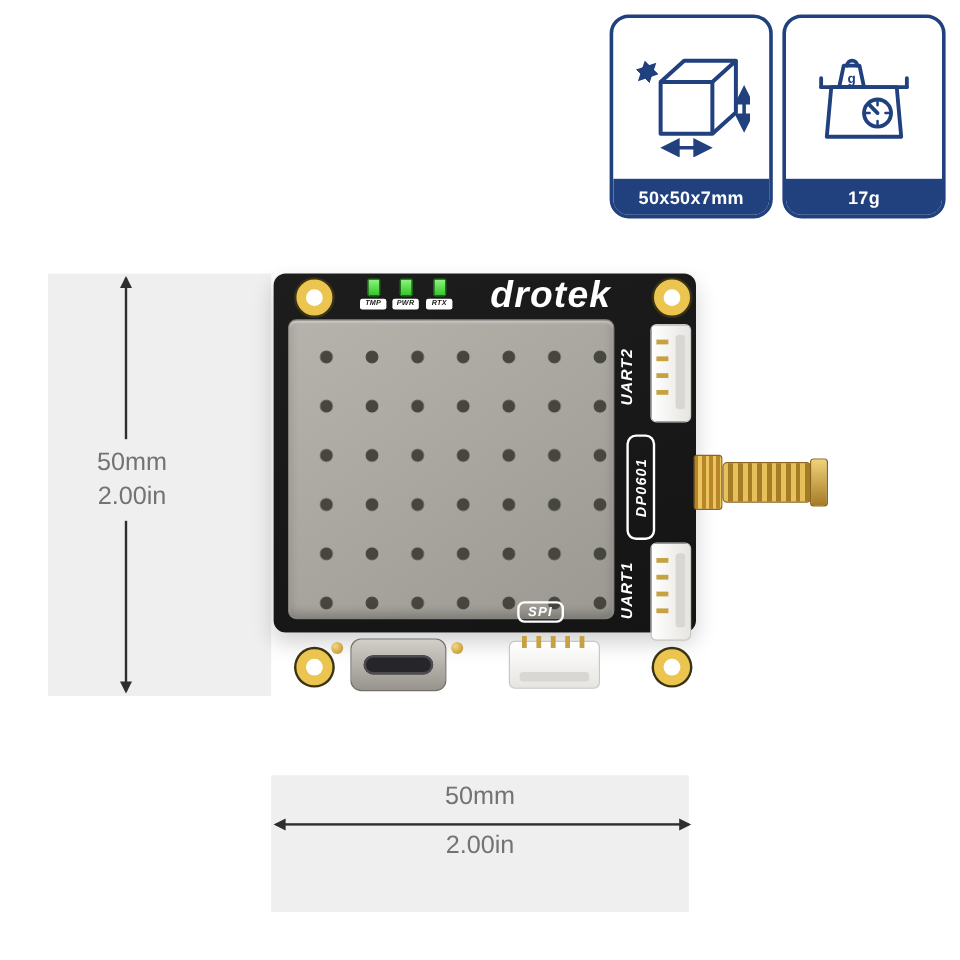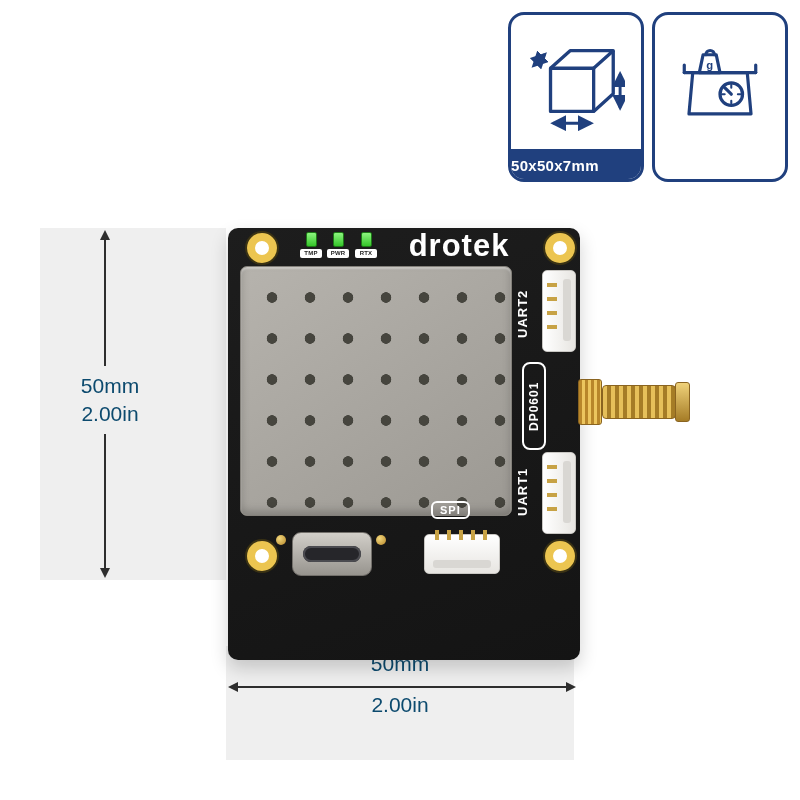--- a/index.html
+++ b/index.html
@@ -16,50 +16,51 @@
   .badge {
     position: absolute; top: 12px; width: 136px; height: 170px;
     background: #fff; border: 3px solid #20407e; border-radius: 16px;
     overflow: hidden; box-sizing: border-box;
   }
   .badge.dim { left: 508px; }
   .badge.wgt { left: 652px; }
   .badge-icon { height: 134px; display: flex; align-items: center; justify-content: center; }
   .badge-footer {
     height: 38px; background: #20407e; color: #fff;
-    font-size: 15px; font-weight: bold; line-height: 33px;
+    font-size: 15px; font-weight: bold; text-align: center; line-height: 33px;
     letter-spacing: 0.3px;
   }
 
   
   .band { position: absolute; background: #efefef; }
   .band-v { left: 40px; top: 228px; width: 186px; height: 352px; }
   .band-h { left: 226px; top: 646px; width: 348px; height: 114px; }
 
   
   .dim-line { position: absolute; background: #2e2e2e; }
   .dim-v { left: 104px; top: 232px; width: 2px; height: 344px; }
   .dim-h { left: 230px; top: 686px; width: 344px; height: 2px; }
   .ah { position: absolute; width: 0; height: 0; }
   .ah-up   { top: -2px; left: -4px; border-left: 5px solid transparent; border-right: 5px solid transparent; border-bottom: 10px solid #2e2e2e; }
   .ah-down { bottom: -2px; left: -4px; border-left: 5px solid transparent; border-right: 5px solid transparent; border-top: 10px solid #2e2e2e; }
   .ah-left { left: -2px; top: -4px; border-top: 5px solid transparent; border-bottom: 5px solid transparent; border-right: 10px solid #2e2e2e; }
   .ah-right{ right: -2px; top: -4px; border-top: 5px solid transparent; border-bottom: 5px solid transparent; border-left: 10px solid #2e2e2e; }
 
-  .dim-text { position: absolute; text-align: center; color: #0c4a6e; font-size: 21px; font-weight: 500; line-height: 28px; }
+  .dim-text { position: absolute; text-align: center; color: #737373; font-size: 21px; font-weight: 500; line-height: 28px; }
   .dim-text-v { left: 45px; top: 366px; width: 130px; background: #efefef; padding: 6px 0; }
   .dim-text-h1 { left: 330px; top: 650px; width: 140px; }
   .dim-text-h2 { left: 330px; top: 691px; width: 140px; }
 
   
   .pcb {
-    position: absolute; left: 228px; top: 228px; width: 352px; height: 432px;
+    position: absolute; left: 228px; top: 228px; width: 352px; height: 299px;
     background: linear-gradient(160deg, #1d1d1d, #141414);
     border-radius: 10px;
     box-shadow: 0 8px 18px rgba(0,0,0,.18);
+    font-style: italic;
   }
   .hole {
     position: absolute; width: 14px; height: 14px; background: #fff;
     border: 8px solid #ecc550; border-radius: 50%;
     box-shadow: 0 0 0 2px #3a3214;
   }
   .hole.tl { left: 19px;  top: 5px; }
   .hole.tr { left: 317px; top: 5px; }
   .hole.bl { left: 19px;  top: 313px; }
   .hole.br { left: 317px; top: 313px; }
@@ -202,20 +203,21 @@
           <path d="M21,40 L79,40 L83,84 L17,84 Z"></path>
           <path d="M28,40 L50,40 L46,21 L32,21 Z"></path>
           <path d="M35,21 a4.5,4.5 0 0 1 9,0"></path>
           <circle cx="62" cy="63" r="12"></circle>
           <path d="M62,63 L55,56"></path>
           <path d="M62,53 v3 M72,63 h-3 M62,73 v-3 M52,63 h3" stroke-width="2.2"></path>
         </g>
         <text x="39" y="36" font-size="12" font-weight="bold" fill="#20407e" text-anchor="middle">g</text>
       </svg>
     </div>
+    <div class="badge-footer">17g</div>
   </div>
 
   <div class="band band-v"></div>
   <div class="band band-h"></div>
 
   <div class="dim-line dim-v">
     <div class="ah ah-up"></div>
     <div class="ah ah-down"></div>
   </div>
   <div class="dim-text dim-text-v">

